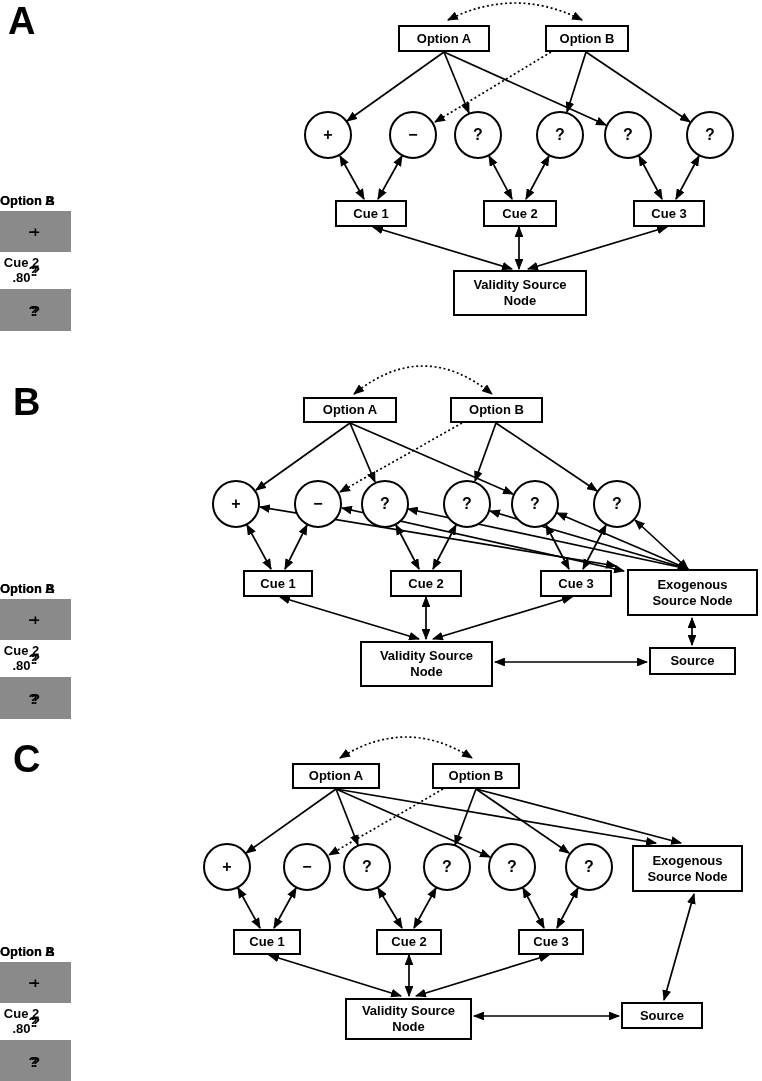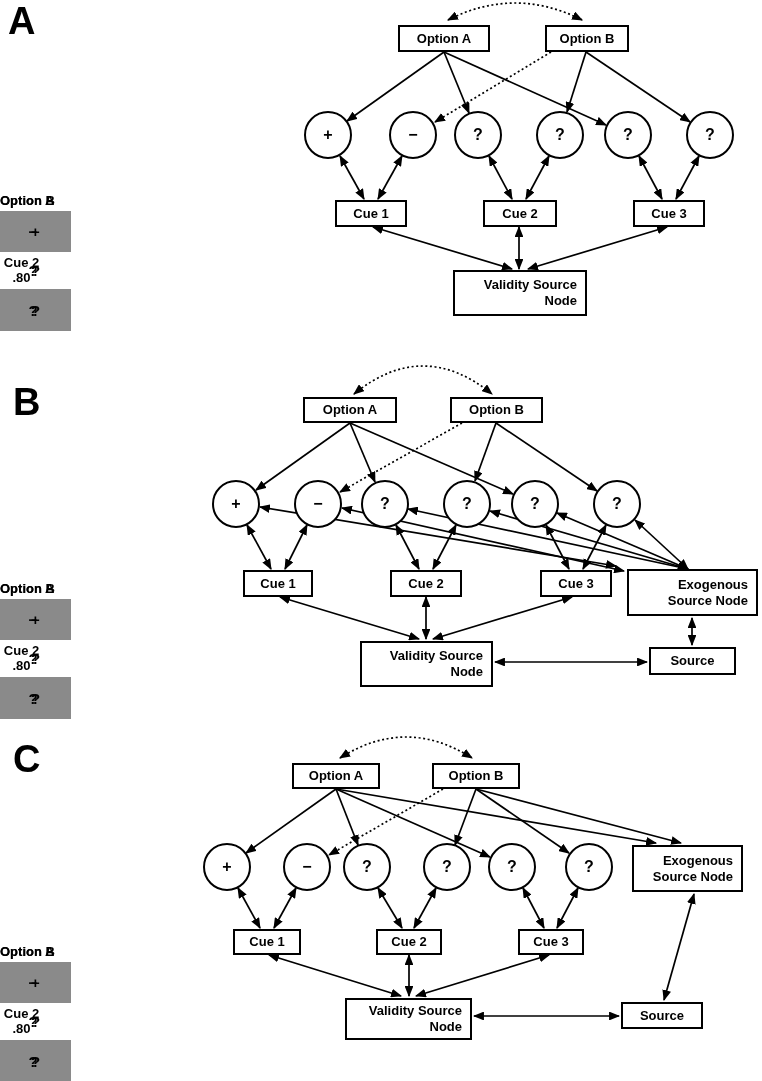--- a/index.html
+++ b/index.html
@@ -3,21 +3,21 @@
 <meta charset="utf-8">
 <style>
   html,body{margin:0;padding:0;background:#fff;}
   #fig{position:relative;width:762px;height:1081px;background:#fff;overflow:hidden;
        font-family:"Liberation Sans","DejaVu Sans",sans-serif;color:#000;}
   #edges{position:absolute;left:0;top:0;z-index:1;}
   .panel-letter{position:absolute;z-index:3;font-size:38px;font-weight:bold;line-height:1;}
   .node{position:absolute;z-index:2;background:#fff;border:2px solid #000;box-sizing:border-box;
         display:flex;align-items:center;justify-content:center;text-align:center;
         font-weight:bold;font-size:13px;line-height:1.2;}
-  .node.multi{padding:0 8px;text-align:right;}
+  .node.multi{padding:0 8px;}
   .circ{position:absolute;z-index:2;width:48px;height:48px;border-radius:50%;background:#fff;
         border:2px solid #000;box-sizing:border-box;display:flex;align-items:center;
         justify-content:center;font-weight:bold;font-size:16px;line-height:1;}
   .cue-table{position:absolute;z-index:2;width:182px;height:142px;}
   .cue-table .th{position:absolute;top:0;height:15px;font-weight:bold;font-size:13px;text-align:center;}
   .th.a{left:42;width:74;} .th.b{left:114;width:66;}
   .rlab{position:absolute;left:0;width:43px;display:flex;flex-direction:column;
         align-items:center;justify-content:center;font-weight:bold;font-size:13px;line-height:1.15;}
   .cell{position:absolute;display:flex;align-items:center;justify-content:center;
         font-weight:bold;font-size:15px;}

